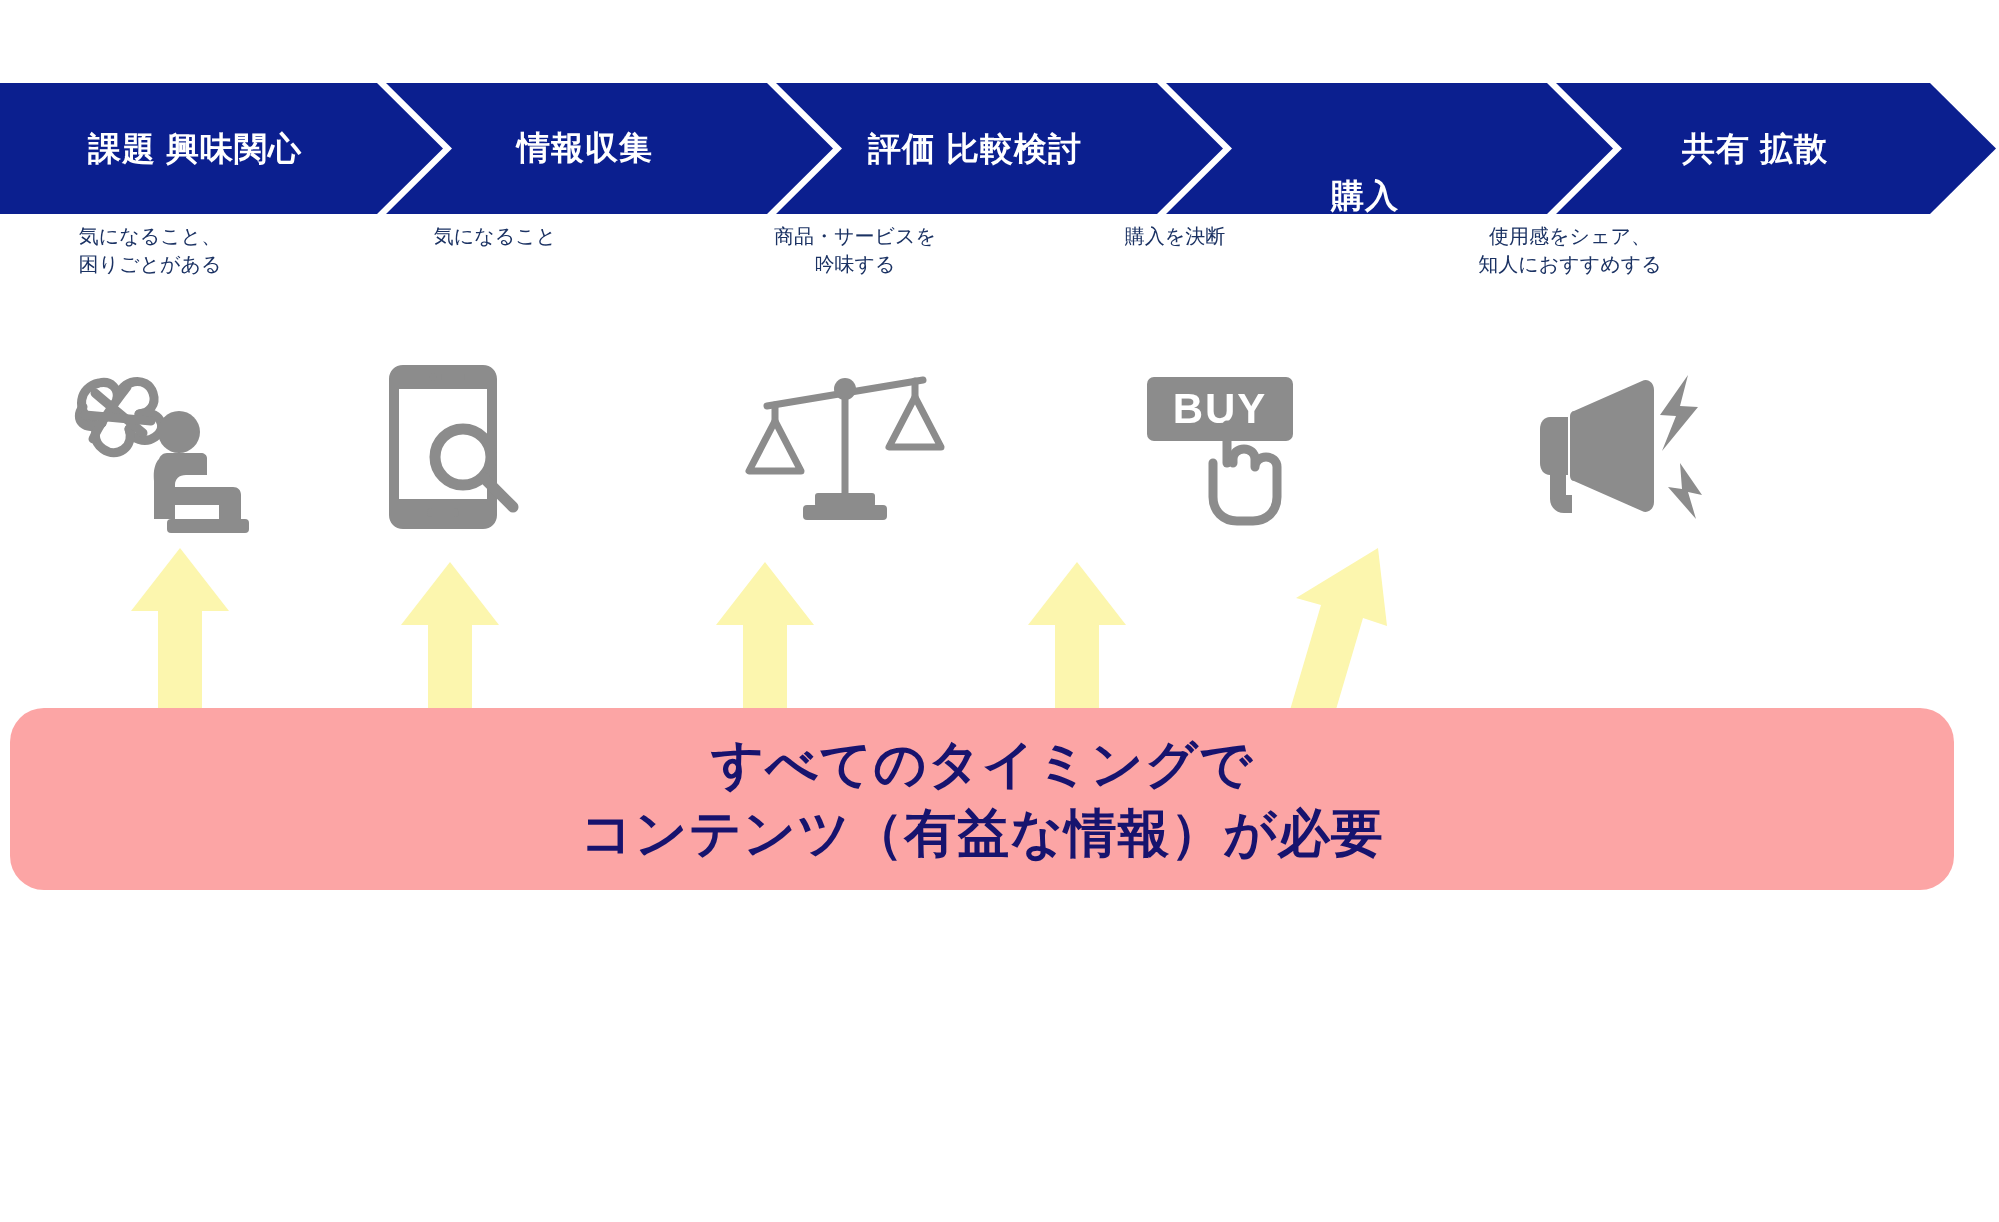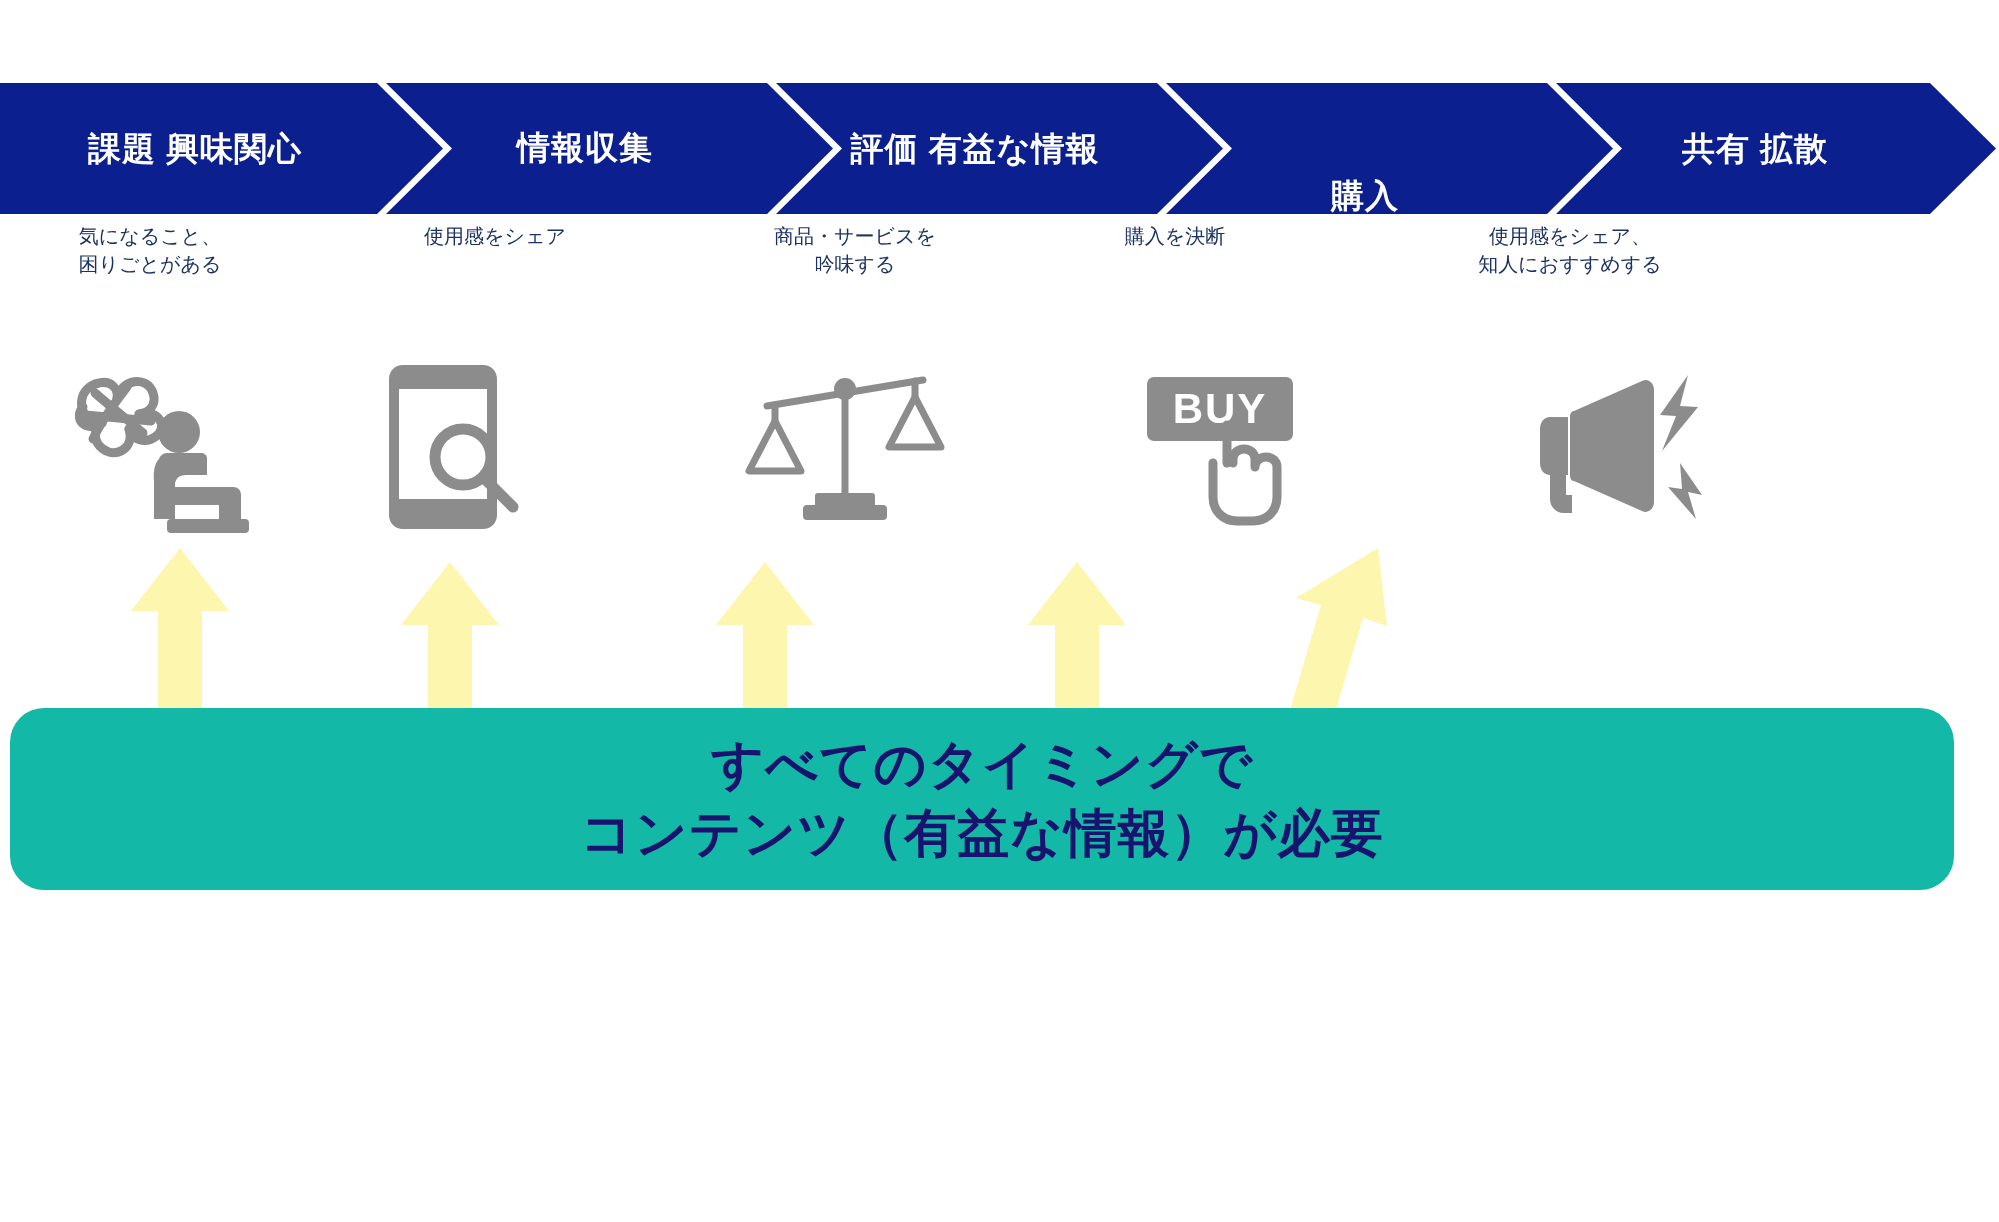--- a/index.html
+++ b/index.html
@@ -87,21 +87,21 @@
   }
   .up-arrow svg { display: block; }
 
   
   #callout-box {
     position: absolute;
     left: 10px;
     top: 708px;
     width: 1944px;
     height: 182px;
-    background: #14b8a6;
+    background: #fca5a5;
     border-radius: 34px;
     display: flex;
     align-items: center;
     justify-content: center;
   }
   #callout-text {
     color: #17136e;
     font-weight: bold;
     font-size: 52px;
     line-height: 1.32;
@@ -123,29 +123,29 @@
       <path d="M377,0 L386,0 L452,65.5 L386,131 L377,131 L443,65.5 Z" fill="#ffffff"></path>
       <path d="M767,0 L776,0 L842,65.5 L776,131 L767,131 L833,65.5 Z" fill="#ffffff"></path>
       <path d="M1157,0 L1166,0 L1232,65.5 L1166,131 L1157,131 L1223,65.5 Z" fill="#ffffff"></path>
       <path d="M1547,0 L1556,0 L1622,65.5 L1556,131 L1547,131 L1613,65.5 Z" fill="#ffffff"></path>
     </svg>
 
     <div class="stage-label" style="left:0px;width:390px;">課題
 興味関心</div>
     <div class="stage-label" style="left:390px;width:390px;font-family:Liberation Serif, serif;">情報収集</div>
     <div class="stage-label" style="left:780px;width:390px;">評価
-有益な情報</div>
+比較検討</div>
     <div class="stage-label" style="left:1170px;width:390px;margin-top:47px;">購入</div>
     <div class="stage-label" style="left:1560px;width:390px;">共有
 拡散</div>
   </div>
 
   <div class="stage-desc" style="left:0px;width:300px;">気になること、
 困りごとがある</div>
-  <div class="stage-desc" style="left:300px;width:390px;">使用感をシェア</div>
+  <div class="stage-desc" style="left:300px;width:390px;">気になること</div>
   <div class="stage-desc" style="left:660px;width:390px;">商品・サービスを
 吟味する</div>
   <div class="stage-desc" style="left:1320px;width:500px;">使用感をシェア、
 知人におすすめする</div>
   <div class="stage-desc" style="left:1000px;width:350px;">購入を決断</div>
 
   <div class="stage-icon" style="left:55px;width:230px;">
     <svg width="200" height="175" viewBox="0 0 200 175">
       <g fill="none" stroke="#8c8c8c" stroke-width="9" stroke-linecap="round">
         <path d="M38,63 C20,52 24,28 44,24 C56,21 64,30 62,40"></path>

